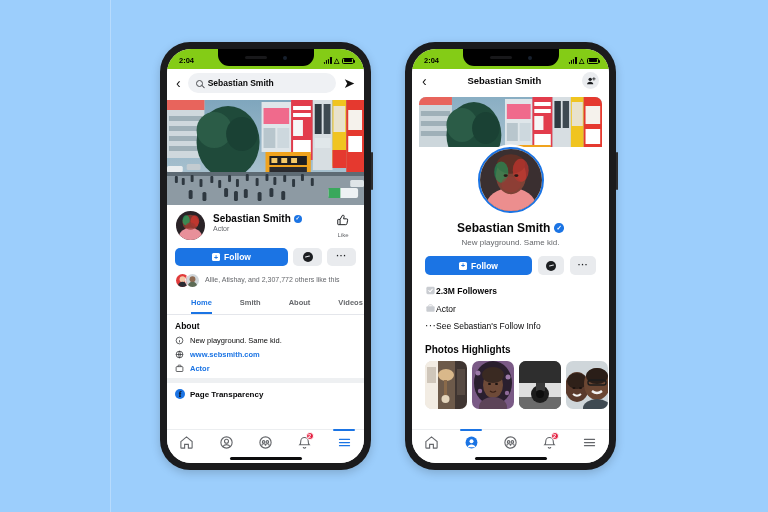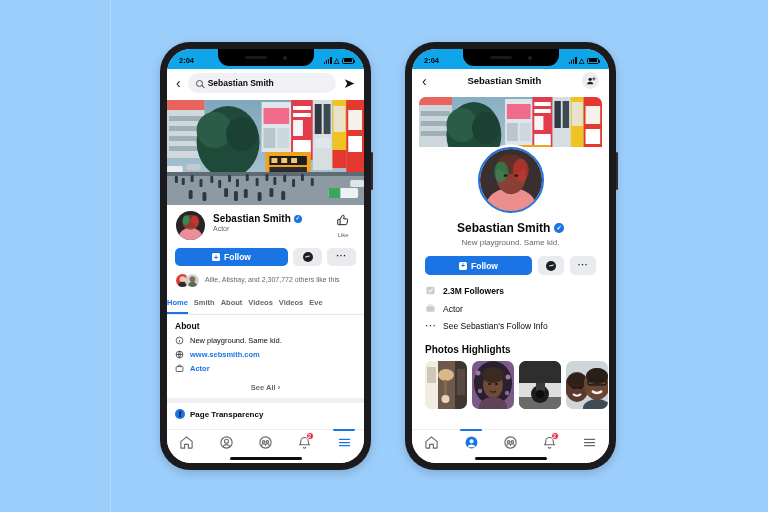--- a/index.html
+++ b/index.html
@@ -44,21 +44,21 @@
     background: #000; border-radius: 0 0 11px 11px;
     z-index: 40; display: flex; align-items: center; justify-content: center; gap: 16px;
   }
   .notch .speaker { width: 22px; height: 3px; background: #18181a; border-radius: 2px; }
   .notch .cam { width: 4px; height: 4px; background: #17202e; border-radius: 50%; }
 
   
   .statusbar {
     height: 20px; display: flex; align-items: center;
     justify-content: space-between; padding: 3px 10px 0 12px;
-    background: #0ea5e9; position: relative; z-index: 30;
+    background: #84cc16; position: relative; z-index: 30;
     font-size: 7.5px; font-weight: bold; color: #000;
   }
   .sb-right { display: flex; align-items: center; gap: 2.5px; }
   .bars { display: flex; align-items: flex-end; gap: 0.8px; height: 7px; }
   .bars i { width: 1.4px; background: #000; border-radius: 0.4px; display: block; }
   .bars i:nth-child(1){height:2.5px}.bars i:nth-child(2){height:4px}
   .bars i:nth-child(3){height:5.5px}.bars i:nth-child(4){height:7px}
   .wifi { font-size: 7px; line-height: 1; }
   .batt { width: 12px; height: 6px; border: 1px solid #000; border-radius: 1.6px; position: relative; }
   .batt::after { content:""; position:absolute; right:-2.2px; top:1.6px; width:1.2px; height:2.6px; background:#000; border-radius:0 1px 1px 0;}
@@ -150,21 +150,21 @@
 
   
   .likers { display: flex; align-items: center; padding: 7px 8px 6px 8px; gap: 5px; }
   .liker-stack { display: flex; flex: none; }
   .liker-av { width: 15px; height: 15px; border-radius: 50%; border: 1.3px solid #fff; overflow: hidden; }
   .liker-av:nth-child(2) { margin-left: -5px; }
   .liker-av svg { width: 100%; height: 100%; display: block; }
   .likers-text { font-size: 7px; color: #65676b; line-height: 1.2; }
 
   
-  .tabs { display: flex; border-bottom: 1px solid #e4e6eb; padding: 0 0; gap: 6px; overflow: hidden; }
+  .tabs { display: flex; border-bottom: 1px solid #e4e6eb; padding: 0 24px; gap: 28px; overflow: hidden; }
   .tab { font-size: 7.5px; color: #65676b; padding: 4px 0 5px 0; white-space: nowrap; font-weight: 600; }
   .tab.active { color: #1b74e4; border-bottom: 2px solid #1b74e4; }
 
   .sep { height: 5px; background: #eef0f2; }
 
   
   .about-card { padding: 6px 8px 0 8px; }
   .about-title { font-size: 8.5px; font-weight: bold; color: #080809; margin-bottom: 5px; }
   .about-row { display: flex; align-items: center; gap: 6px; margin-bottom: 5px; }
   .about-row svg { width: 9px; height: 9px; flex: none; }
@@ -194,21 +194,21 @@
     text-align: center; margin-top: 8px; font-size: 12px; font-weight: bold; color: #080809;
     display: flex; align-items: center; justify-content: center; gap: 4px;
   }
   .r-name .verified { width: 9.5px; height: 9.5px; }
   .r-name .verified::after { font-size: 6.5px; }
   .r-sub { text-align: center; font-size: 8px; color: #65676b; margin-top: 3px; }
   .r-actions { display: flex; gap: 6px; padding: 9px 13px 0 13px; }
   .r-actions .btn-follow { height: 19px; }
   .r-actions .btn-sq { width: 26px; height: 19px; }
   .r-info { padding: 10px 13px 0 13px; }
-  .r-info-row { display: flex; align-items: center; gap: 7px; margin-bottom: 7px; }
+  .r-info-row { display: flex; align-items: center; margin-bottom: 7px; }
   .r-info-row svg { width: 11px; height: 11px; flex: none; }
   .r-info-row .lbl { font-size: 8.5px; color: #080809; }
   .r-info-row .lbl.bold { font-weight: bold; }
   .dots-icon { font-size: 10px; color: #050505; letter-spacing: 0.4px; width: 11px; flex: none; line-height: 0.6; }
 
   .highlights-title { font-size: 10px; font-weight: bold; color: #080809; padding: 6px 13px 6px 13px; }
   .highlights { display: flex; gap: 5px; padding: 0 13px; }
   .hl { width: 42px; height: 48px; border-radius: 7px; overflow: hidden; flex: none; }
   .hl svg { width: 100%; height: 100%; display: block; }
 
@@ -452,21 +452,20 @@
         </div>
 
         <div class="about-row">
           <svg viewBox="0 0 24 24" fill="none" stroke="#1c1e21" stroke-width="1.8">
             <rect x="3" y="7" width="18" height="13" rx="2"></rect>
               <path d="M8 7V5a2 2 0 0 1 2-2h4a2 2 0 0 1 2 2v2"></path>
           </svg>
           <span class="link">Actor</span>
         </div>
 
-        <div class="see-all">See All  ›</div>
       </div>
 
       <div class="sep"></div>
 
       <div class="page-trans">
         <span class="fb-circle">f</span>
         <span>Page Transparency</span>
       </div>
     </div>
 

